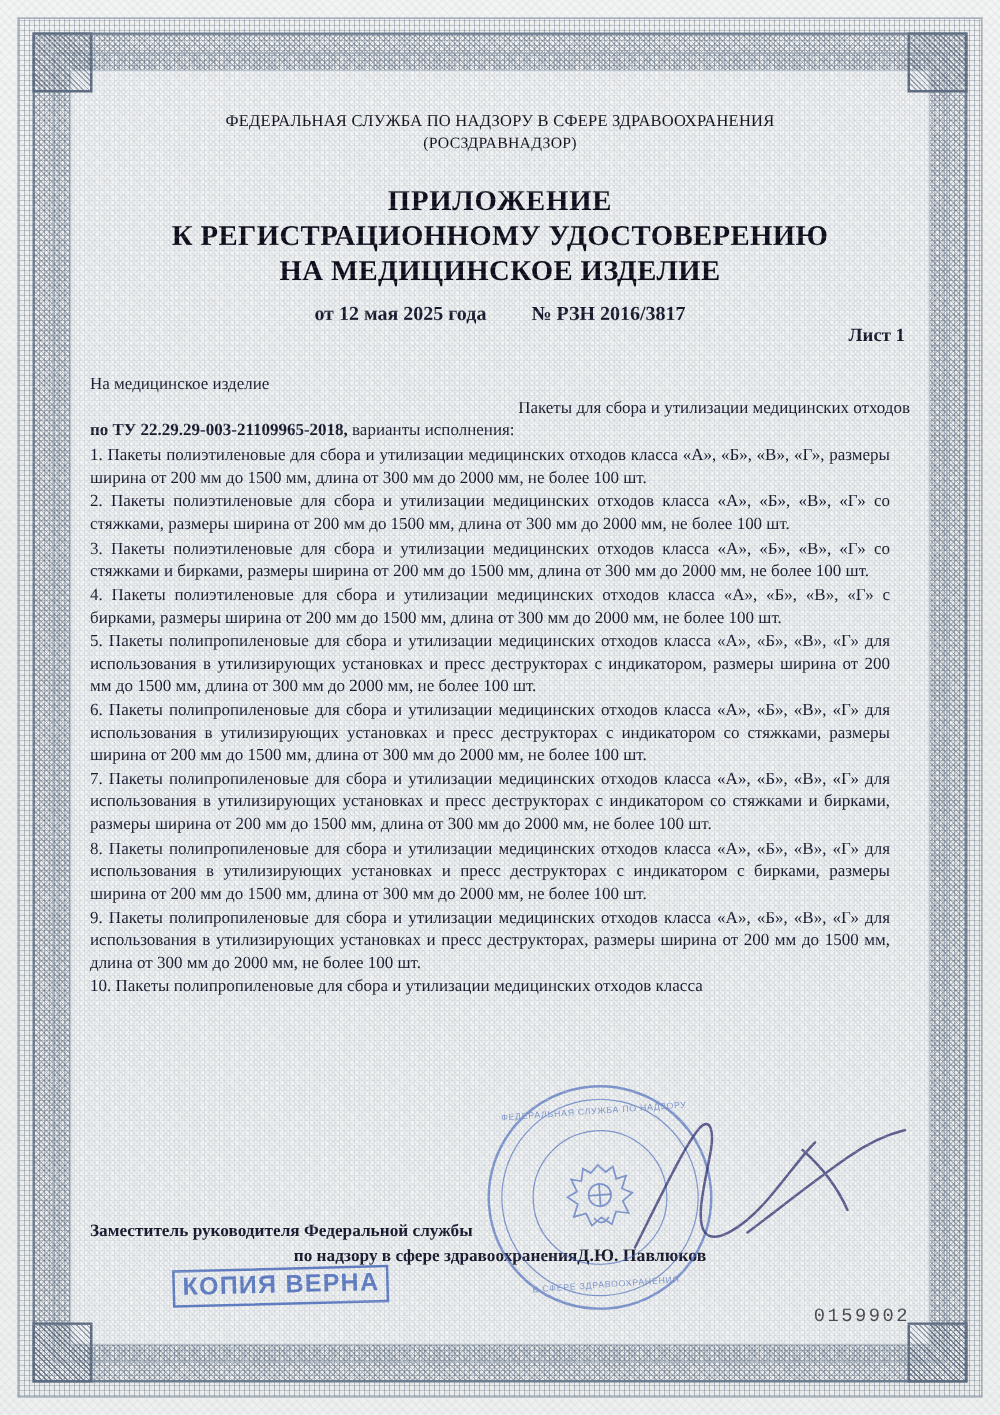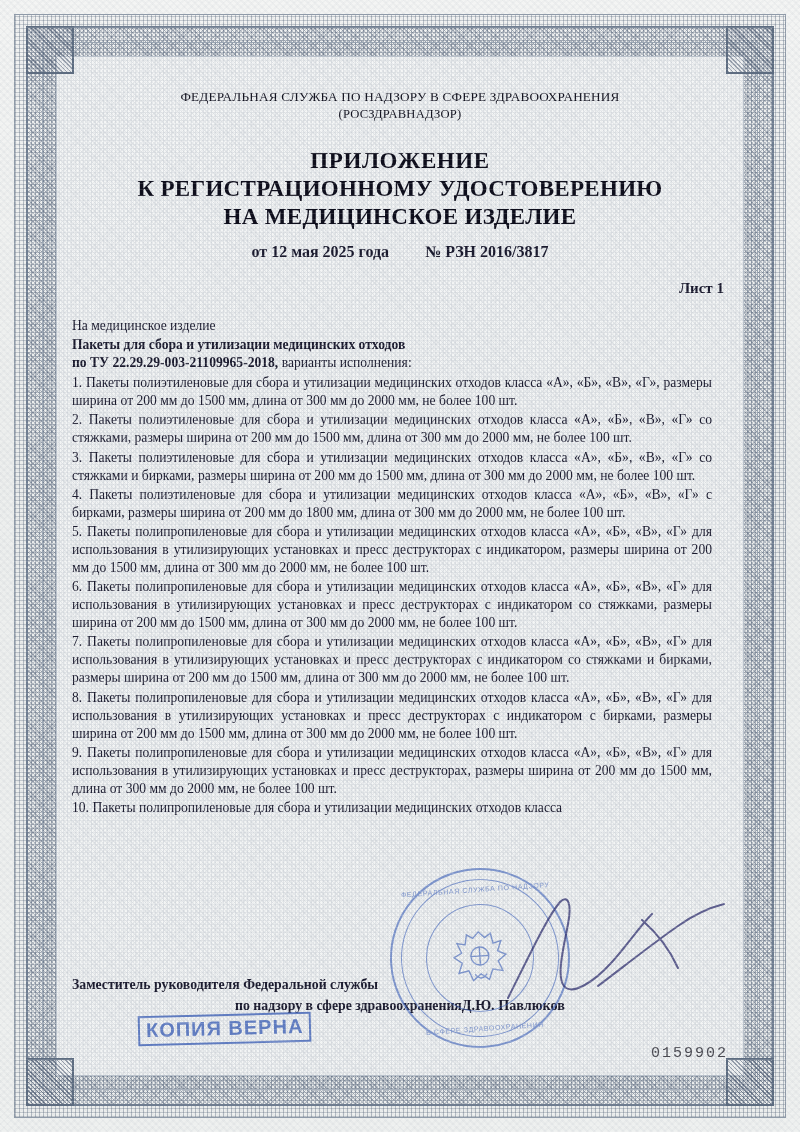--- a/index.html
+++ b/index.html
@@ -96,35 +96,35 @@
   .dateline {
     margin-top: 12px;
     display: flex;
     justify-content: center;
     gap: 36px;
     font-weight: bold;
     font-size: 16px;
   }
   .dateline .date-label { font-weight: bold; }
   .sheet {
-    margin-top: 19px;
+    margin-top: 0;
     text-align: right;
     font-weight: bold;
     font-size: 15px;
     padding-right: 4px;
   }
 
   .body {
     margin-top: 20px;
     font-size: 13.6px;
     line-height: 1.33;
     text-align: left;
   }
   .body .intro { margin-bottom: 1px; }
-  .body .prodname { font-weight: bold; }
+  .body .prodname { font-weight: normal; text-align: right; }
   .body .tu { margin-bottom: 2px; }
   .body .tu b { font-weight: bold; }
   .body p.item {
     margin: 0 16px 1px 0;
     text-align: justify;
     text-justify: inter-word;
   }
 
   .signature {
     position: absolute;
@@ -283,21 +283,21 @@
       <div class="prodname">Пакеты для сбора и утилизации медицинских отходов</div>
       <div class="tu">
         <b>по ТУ</b>
         <b>22.29.29-003-21109965-2018,</b>
         <span>варианты исполнения:</span>
       </div>
 
       <p class="item">1. Пакеты полиэтиленовые для сбора и утилизации медицинских отходов класса «А», «Б», «В», «Г», размеры ширина от 200 мм до 1500 мм, длина от 300 мм до 2000 мм, не более 100 шт.</p>
       <p class="item">2. Пакеты полиэтиленовые для сбора и утилизации медицинских отходов класса «А», «Б», «В», «Г» со стяжками, размеры ширина от 200 мм до 1500 мм, длина от 300 мм до 2000 мм, не более 100 шт.</p>
       <p class="item">3. Пакеты полиэтиленовые для сбора и утилизации медицинских отходов класса «А», «Б», «В», «Г» со стяжками и бирками, размеры ширина от 200 мм до 1500 мм, длина от 300 мм до 2000 мм, не более 100 шт.</p>
-      <p class="item">4. Пакеты полиэтиленовые для сбора и утилизации медицинских отходов класса «А», «Б», «В», «Г» с бирками, размеры ширина от 200 мм до 1800 мм, длина от 300 мм до 2000 мм, не более 100 шт.</p>
+      <p class="item">4. Пакеты полиэтиленовые для сбора и утилизации медицинских отходов класса «А», «Б», «В», «Г» с бирками, размеры ширина от 200 мм до 1500 мм, длина от 300 мм до 2000 мм, не более 100 шт.</p>
       <p class="item">5. Пакеты полипропиленовые для сбора и утилизации медицинских отходов класса «А», «Б», «В», «Г» для использования в утилизирующих установках и пресс деструкторах с индикатором, размеры ширина от 200 мм до 1500 мм, длина от 300 мм до 2000 мм, не более 100 шт.</p>
       <p class="item">6. Пакеты полипропиленовые для сбора и утилизации медицинских отходов класса «А», «Б», «В», «Г» для использования в утилизирующих установках и пресс деструкторах с индикатором со стяжками, размеры ширина от 200 мм до 1500 мм, длина от 300 мм до 2000 мм, не более 100 шт.</p>
       <p class="item">7. Пакеты полипропиленовые для сбора и утилизации медицинских отходов класса «А», «Б», «В», «Г» для использования в утилизирующих установках и пресс деструкторах с индикатором со стяжками и бирками, размеры ширина от 200 мм до 1500 мм, длина от 300 мм до 2000 мм, не более 100 шт.</p>
       <p class="item">8. Пакеты полипропиленовые для сбора и утилизации медицинских отходов класса «А», «Б», «В», «Г» для использования в утилизирующих установках и пресс деструкторах с индикатором с бирками, размеры ширина от 200 мм до 1500 мм, длина от 300 мм до 2000 мм, не более 100 шт.</p>
       <p class="item">9. Пакеты полипропиленовые для сбора и утилизации медицинских отходов класса «А», «Б», «В», «Г» для использования в утилизирующих установках и пресс деструкторах, размеры ширина от 200 мм до 1500 мм, длина от 300 мм до 2000 мм, не более 100 шт.</p>
       <p class="item">10. Пакеты полипропиленовые для сбора и утилизации медицинских отходов класса</p>
     </div>
 
     <div class="signature">
       <div class="sig-line1">Заместитель руководителя Федеральной службы</div>

